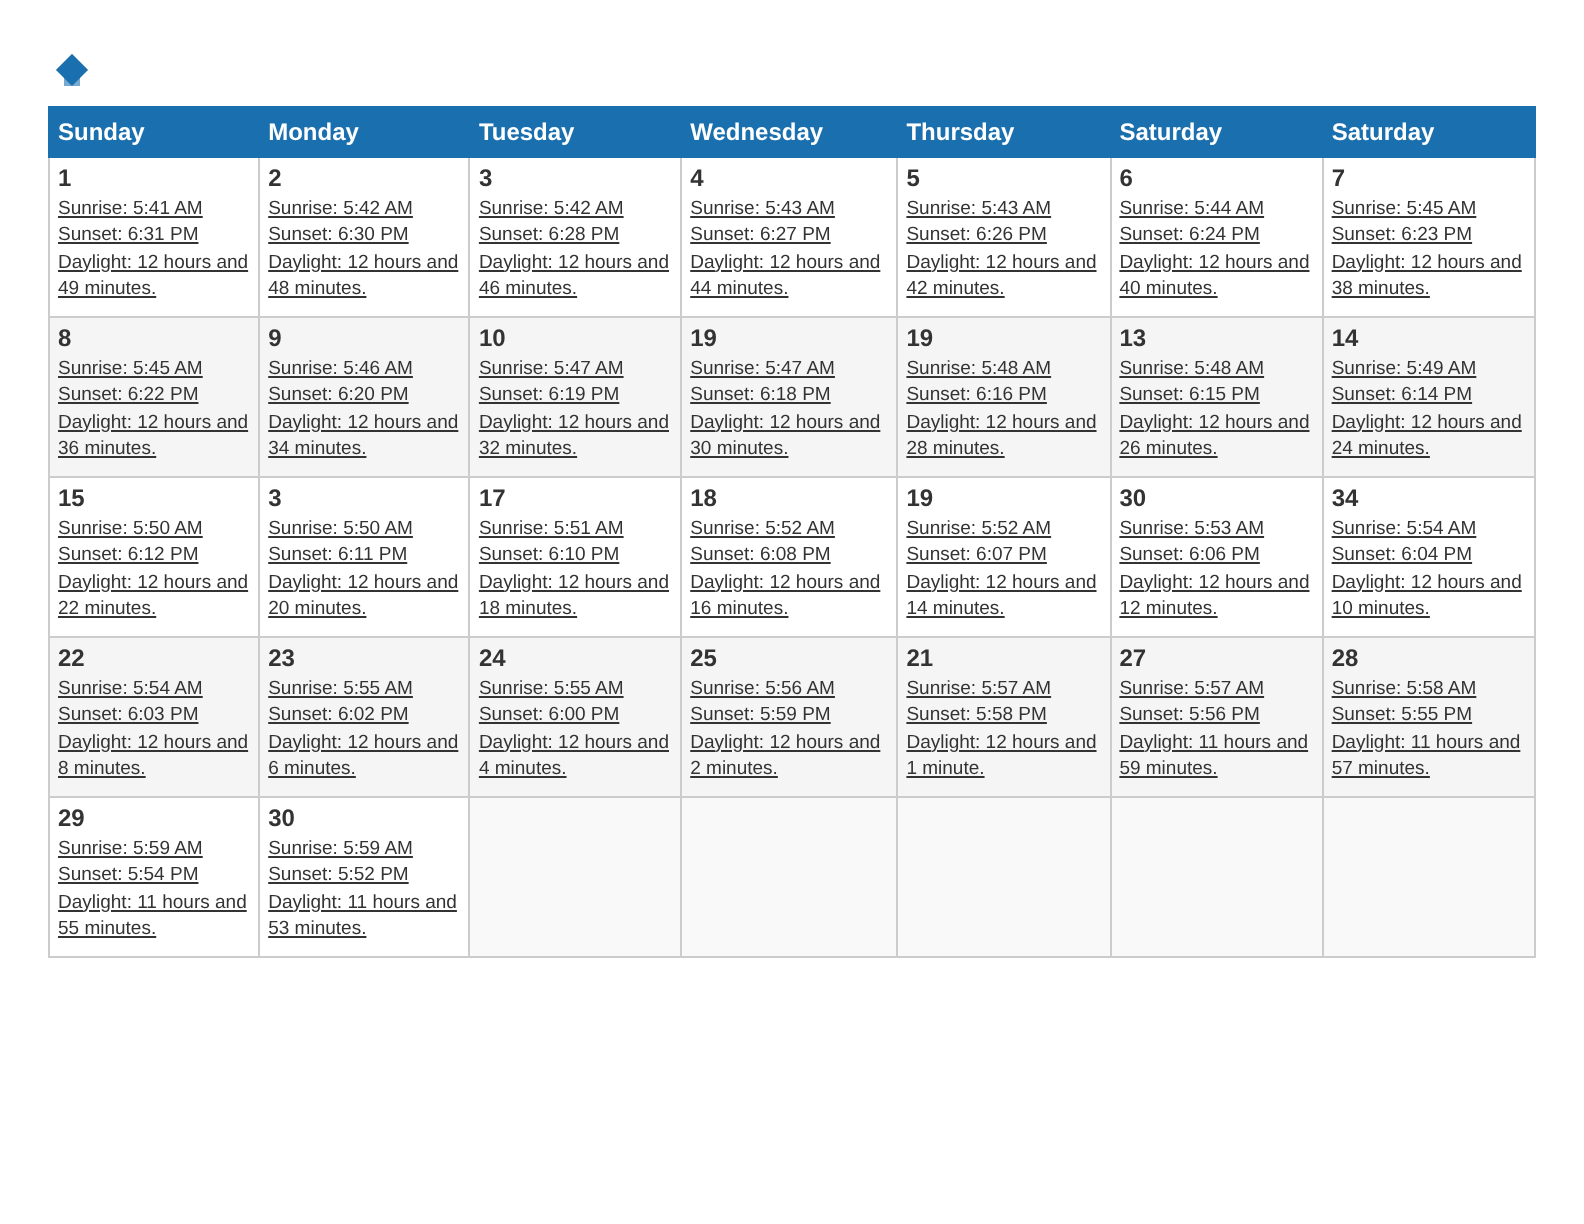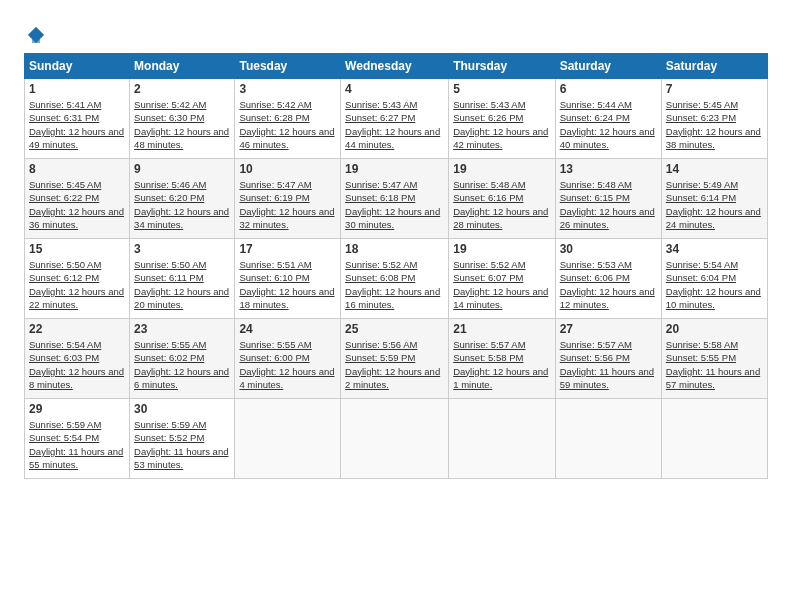--- a/index.html
+++ b/index.html
@@ -239,21 +239,21 @@
       </td>
           <td>
         <span class="day-num">21</span>
         <span class="day-info">Sunrise: 5:57 AM<br>Sunset: 5:58 PM<br>Daylight: 12 hours and 1 minute.</span>
       </td>
           <td>
         <span class="day-num">27</span>
         <span class="day-info">Sunrise: 5:57 AM<br>Sunset: 5:56 PM<br>Daylight: 11 hours and 59 minutes.</span>
       </td>
           <td>
-        <span class="day-num">20</span>
+        <span class="day-num">28</span>
         <span class="day-info">Sunrise: 5:58 AM<br>Sunset: 5:55 PM<br>Daylight: 11 hours and 57 minutes.</span>
       </td>
         </tr>
         <tr>
           <td>
         <span class="day-num">29</span>
         <span class="day-info">Sunrise: 5:59 AM<br>Sunset: 5:54 PM<br>Daylight: 11 hours and 55 minutes.</span>
       </td>
           <td>
         <span class="day-num">30</span>

